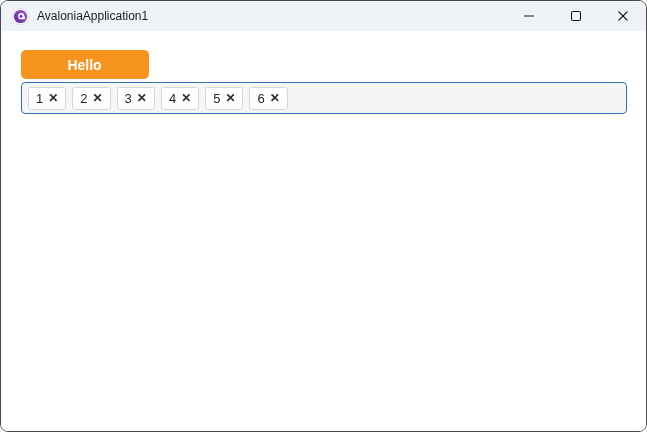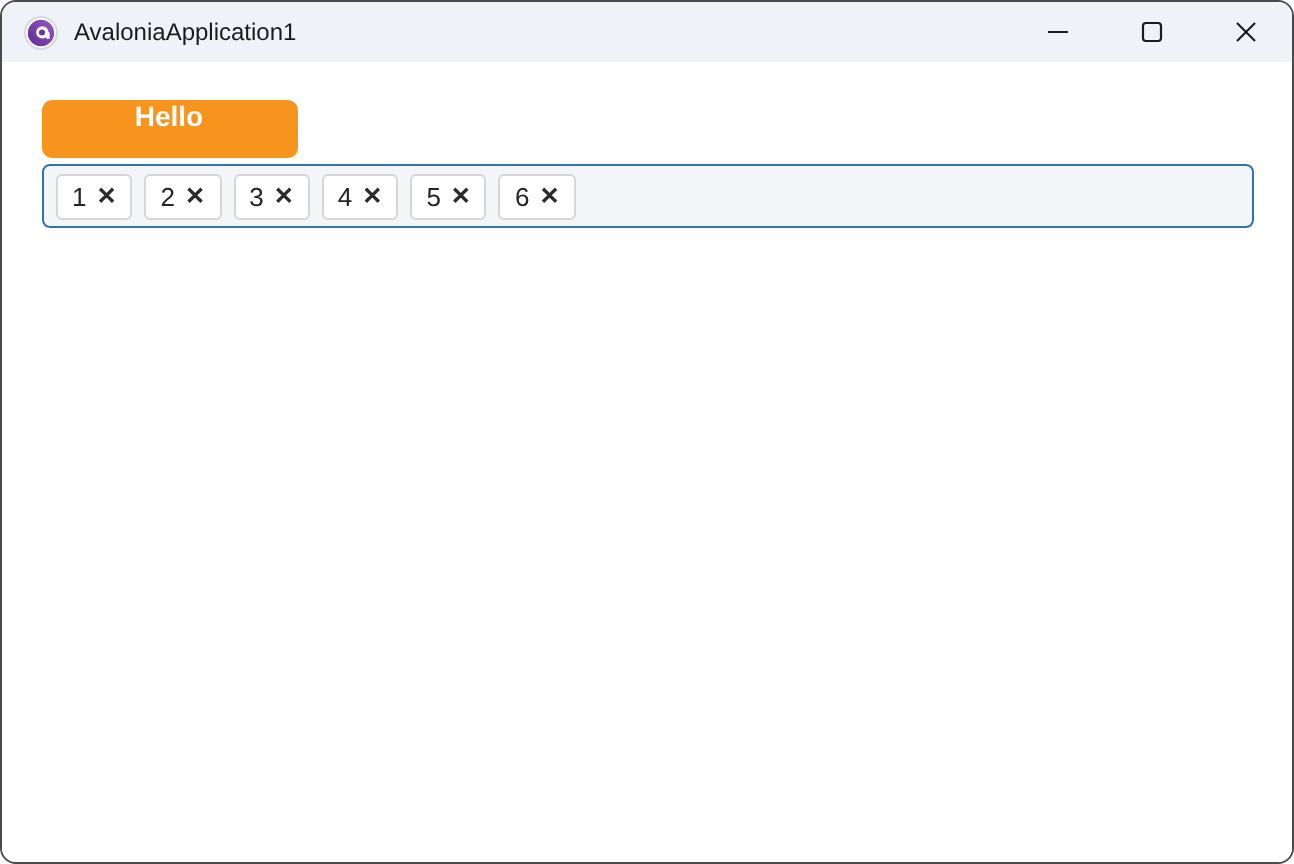--- a/index.html
+++ b/index.html
@@ -55,21 +55,21 @@
   .content {
     flex: 1 1 auto;
     background: #ffffff;
     padding: 19px 19px 0 20px;
   }
   .tabstrip {
     width: 128px; height: 29px;
     background: #f7941d;
     border-radius: 5px;
     display: flex;
-    align-items: flex-start;
+    align-items: center;
     overflow: hidden;
   }
   .tab {
     flex: 1 1 0;
     color: #ffffff;
     font-weight: 700;
     font-size: 14px;
     display: flex; align-items: center; justify-content: center;
     cursor: pointer;
     user-select: none;

